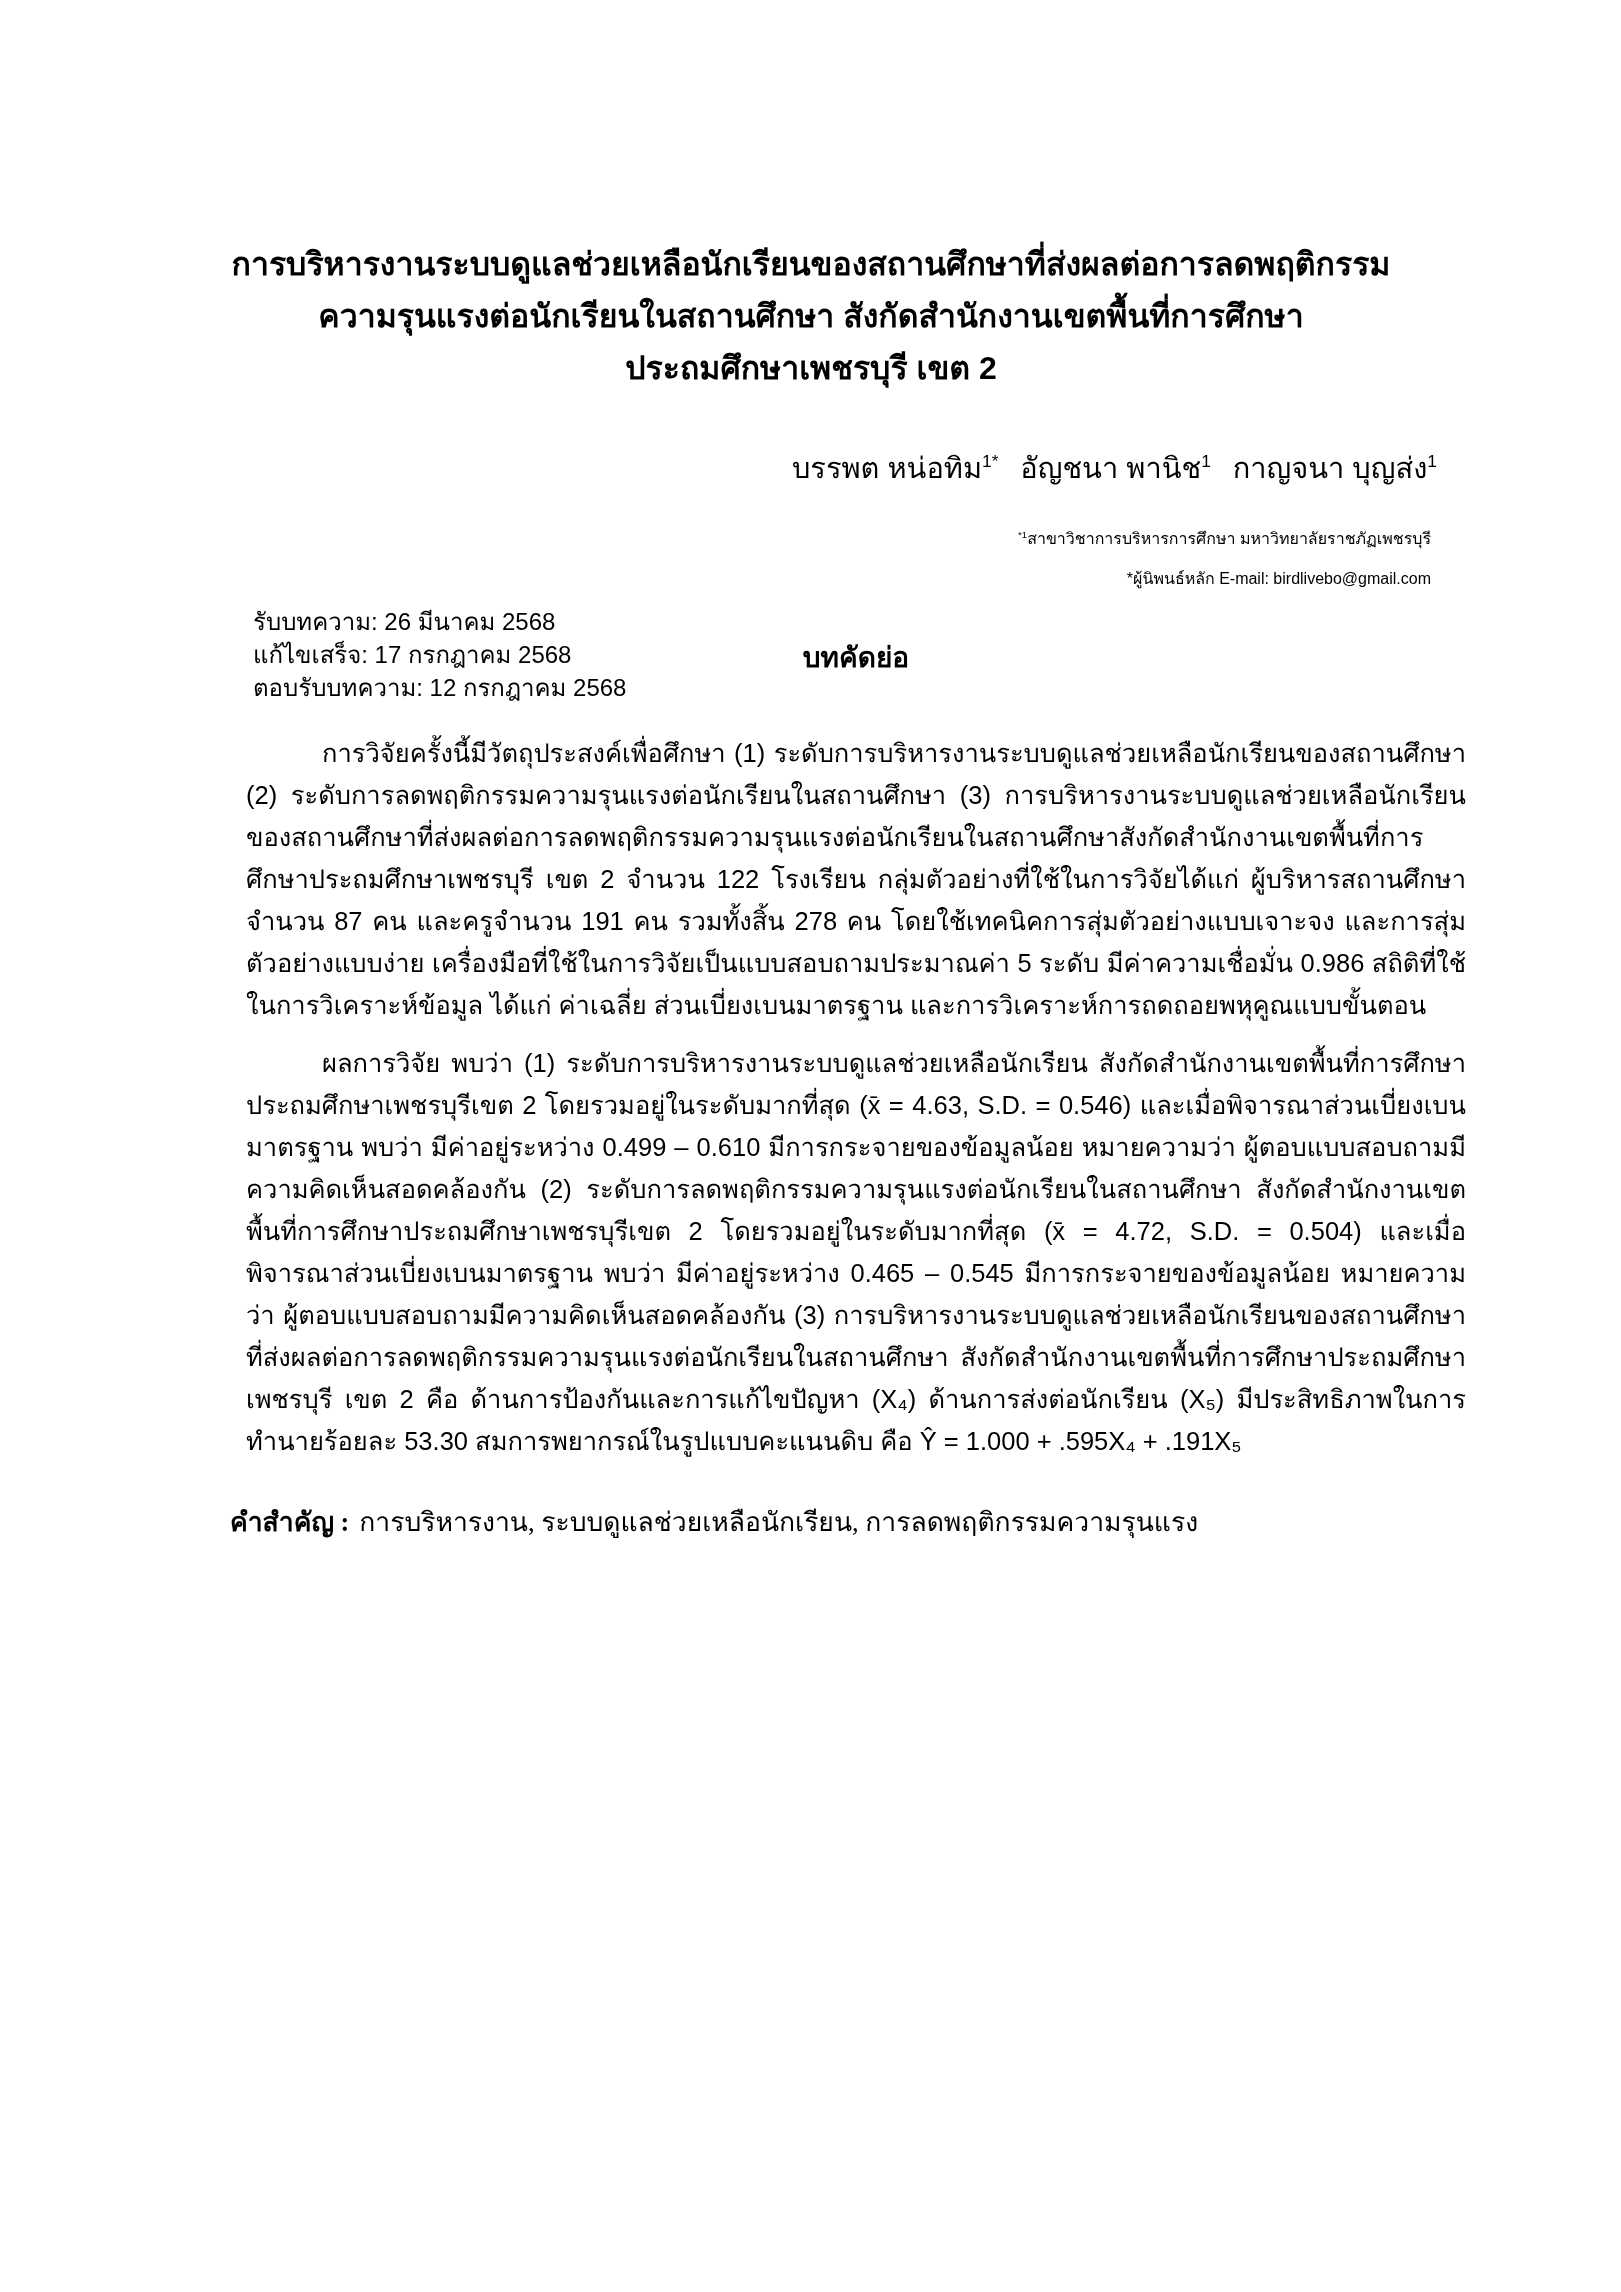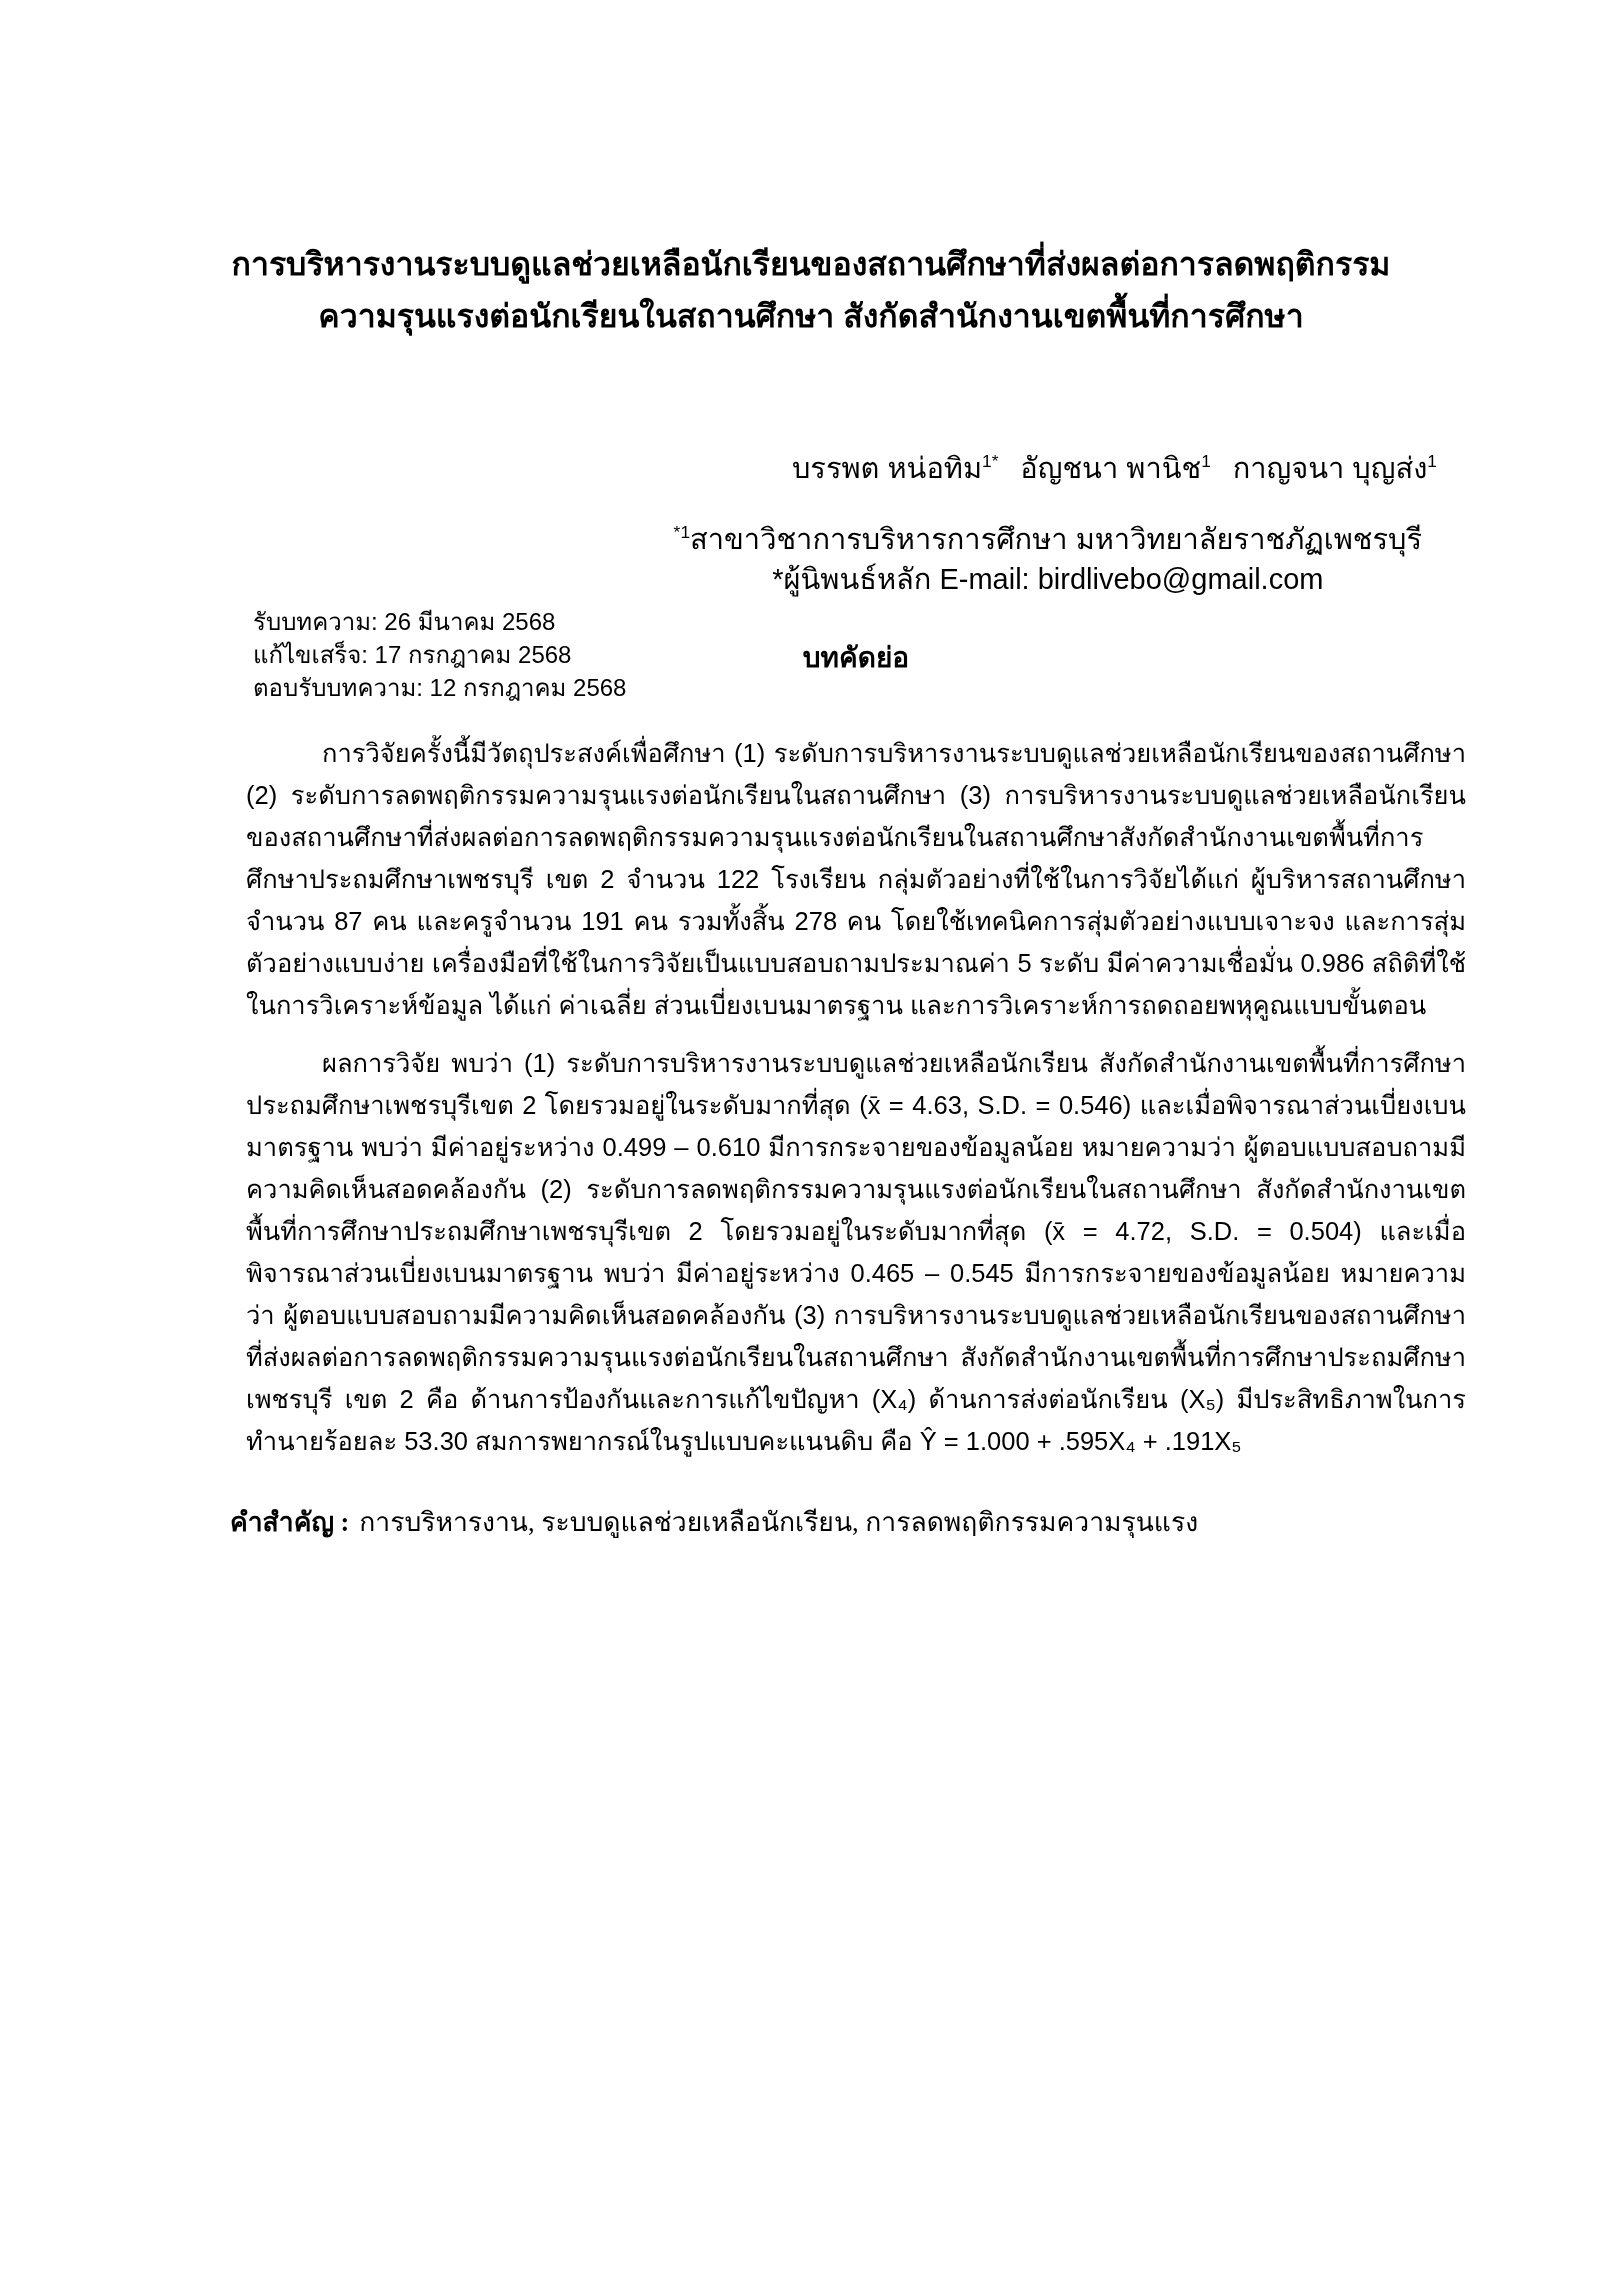--- a/index.html
+++ b/index.html
@@ -40,23 +40,23 @@
   .authors .author:first-child { margin-left: 0; }
   sup {
     font-size: 60%;
     vertical-align: super;
     line-height: 0;
   }
   
   .affiliation {
     position: absolute;
     top: 519px;
-    right: 146px;
-    text-align: center;
-    font-size: 29px;
+    right: 137px;
+    text-align: right;
+    font-size: 16px;
     line-height: 40px;
   }
   
   .dates {
     position: absolute;
     top: 605px;
     left: 253px;
     font-size: 24px;
     line-height: 33px;
   }
@@ -100,20 +100,21 @@
   }
 </style>
 </head>
 <body>
 
 <div class="page">
 
   <div class="title-block">
     <div>การบริหารงานระบบดูแลช่วยเหลือนักเรียนของสถานศึกษาที่ส่งผลต่อการลดพฤติกรรม</div>
     <div>ความรุนแรงต่อนักเรียนในสถานศึกษา สังกัดสำนักงานเขตพื้นที่การศึกษา</div>
+    <div>ประถมศึกษาเพชรบุรี เขต 2</div>
   </div>
 
   <div class="authors">
     <span class="author"><span>บรรพต หน่อทิม</span><sup>1*</sup></span>
     <span class="author"><span>อัญชนา พานิช</span><sup>1</sup></span>
     <span class="author"><span>กาญจนา  บุญส่ง</span><sup>1</sup></span>
   </div>
 
   <div class="affiliation">
     <div><sup>*1</sup><span>สาขาวิชาการบริหารการศึกษา มหาวิทยาลัยราชภัฏเพชรบุรี</span></div>

